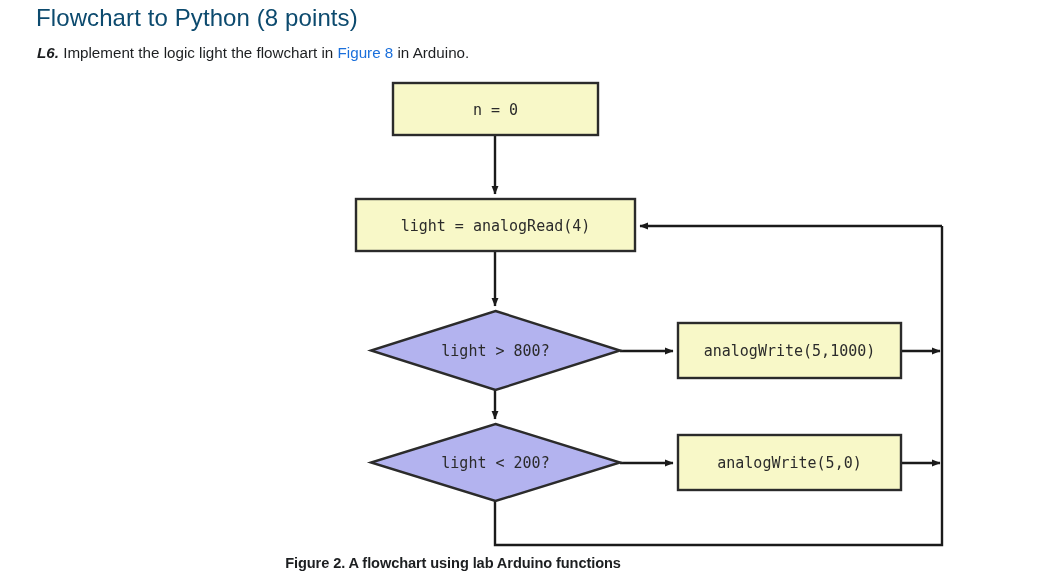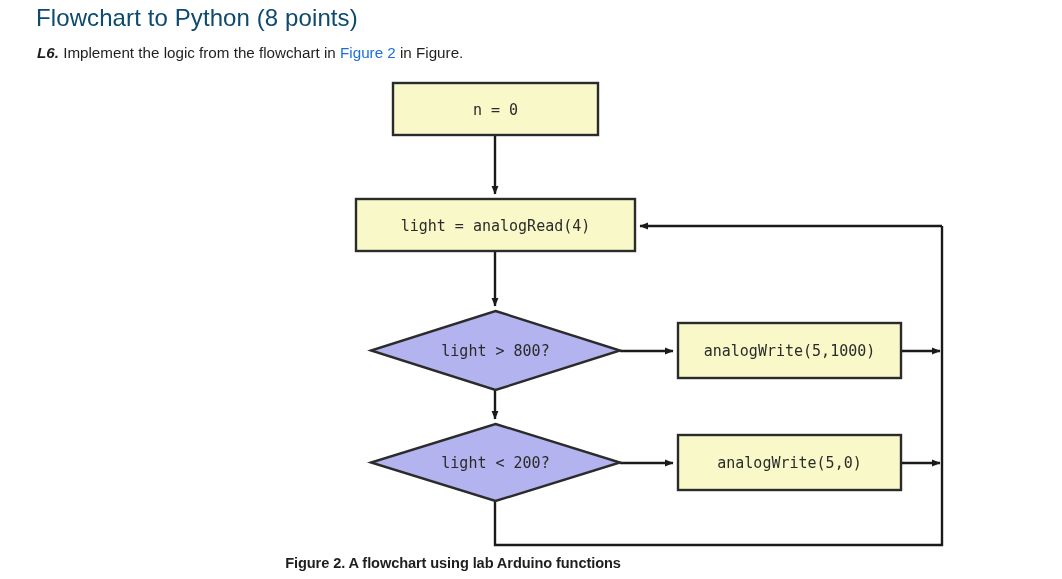--- a/index.html
+++ b/index.html
@@ -73,21 +73,21 @@
     font-weight: 700;
     color: #1d1f21;
     letter-spacing: -0.1px;
   }
 </style>
 </head>
 <body>
 
 <div class="page-title">Flowchart to Python (8 points)</div>
 
-<div class="prompt-line"><span class="prompt-label">L6.</span><span> Implement the logic from the flowchart in </span><span class="fig-link">Figure 2</span><span> in Figure.</span></div>
+<div class="prompt-line"><span class="prompt-label">L6.</span><span> Implement the logic light the flowchart in </span><span class="fig-link">Figure 8</span><span> in Arduino.</span></div>
 
 <div class="figure-area">
   <svg class="flowchart" viewBox="0 0 1062 579">
     <defs>
       <marker id="arrow" markerWidth="10" markerHeight="10" refX="8.4" refY="3.6" orient="auto" markerUnits="userSpaceOnUse">
         <path d="M0,0 L9,3.6 L0,7.2 z" fill="#1a1a1a"></path>
       </marker>
     </defs>
 
     <g stroke="#1a1a1a" stroke-width="2.4" fill="none">

